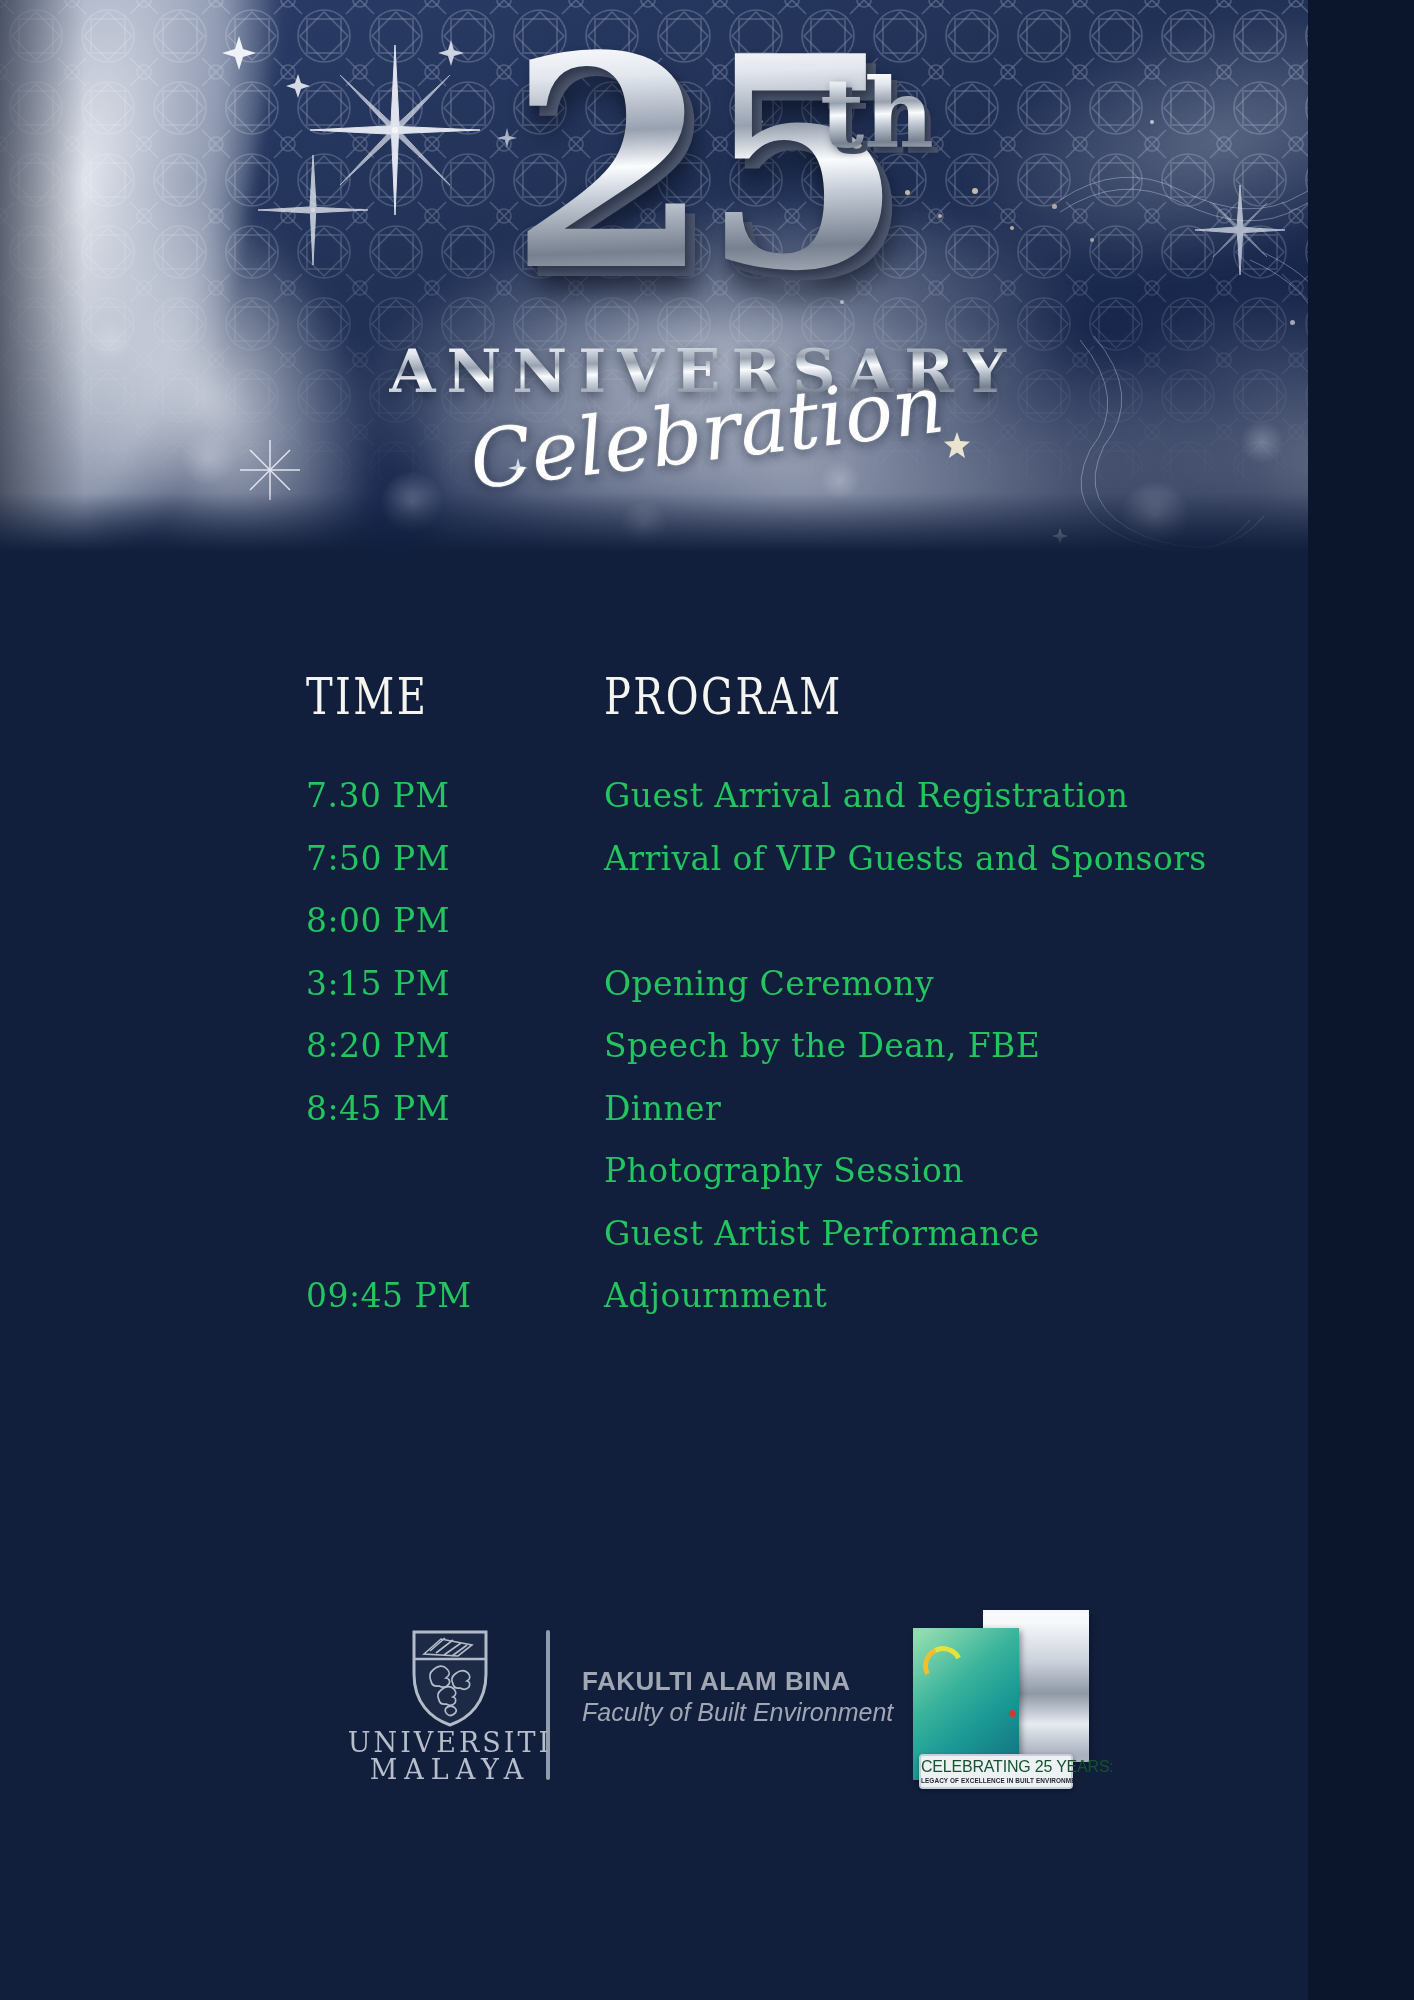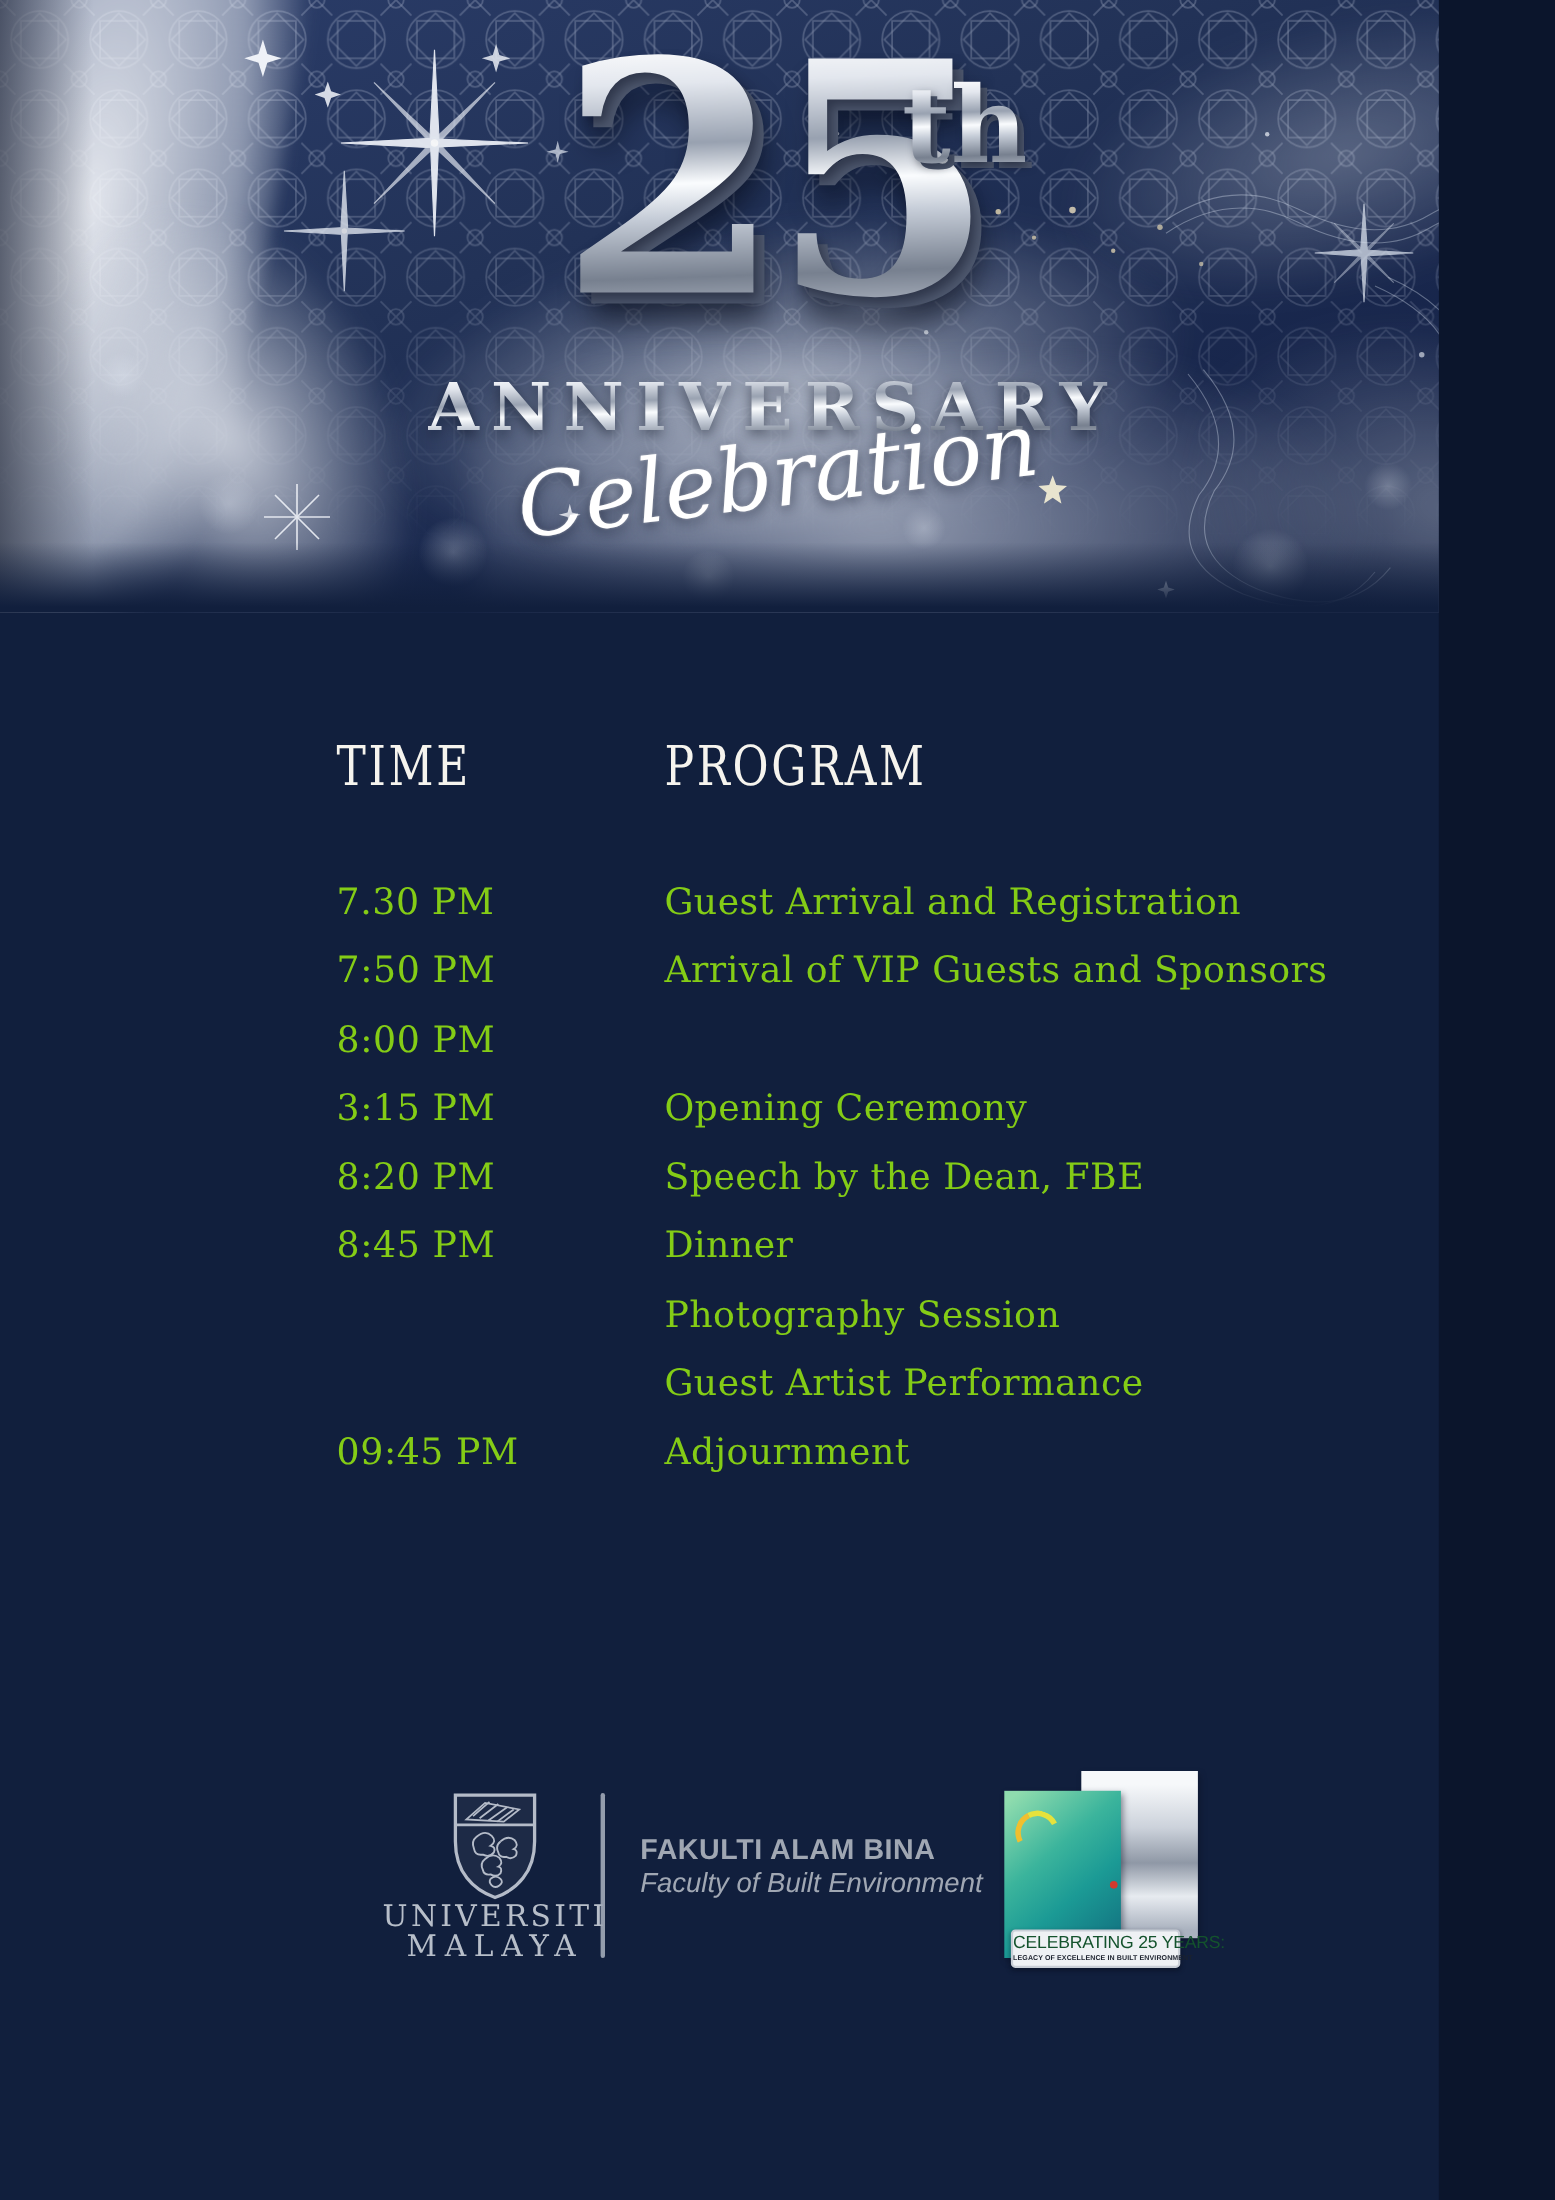--- a/index.html
+++ b/index.html
@@ -34,21 +34,21 @@
   .celeb{position:absolute;top:386px;left:50%;transform:translateX(-50%) rotate(-7deg);
         font-style:italic;font-size:80px;color:#ffffff;white-space:nowrap;
         text-shadow:0 3px 12px rgba(15,23,45,.65),0 0 2px rgba(255,255,255,.6);}
 
   
   .sched-head{position:absolute;top:668px;left:0;width:100%;color:#f6f4ee;}
   .col-title{position:absolute;font-size:50px;letter-spacing:3px;transform:scaleX(.8);
         transform-origin:left;font-weight:normal;}
   .col-time{left:306px;} .col-prog{left:604px;}
   .rows{position:absolute;top:776px;left:0;width:1414px;}
-  .row{display:flex;height:62.5px;align-items:flex-end;color:#84cc16;font-size:33px;}
+  .row{display:flex;height:62.5px;align-items:flex-start;color:#22c55e;font-size:33px;}
   .cell.time{width:298px;padding-left:306px;box-sizing:content-box;flex:none;letter-spacing:.5px;}
   .cell.program{flex:1;letter-spacing:.4px;}
 
   
   .um-logo{position:absolute;left:408px;top:1626px;}
   .um-name{position:absolute;left:330px;width:240px;text-align:center;color:#b7bec9;}
   .um-line1{top:1727px;font-size:27px;letter-spacing:3px;}
   .um-line2{top:1754px;font-size:27px;letter-spacing:7px;}
   .um-name span{display:block;}
   .footer-divider{position:absolute;left:546px;top:1630px;width:4px;height:150px;

